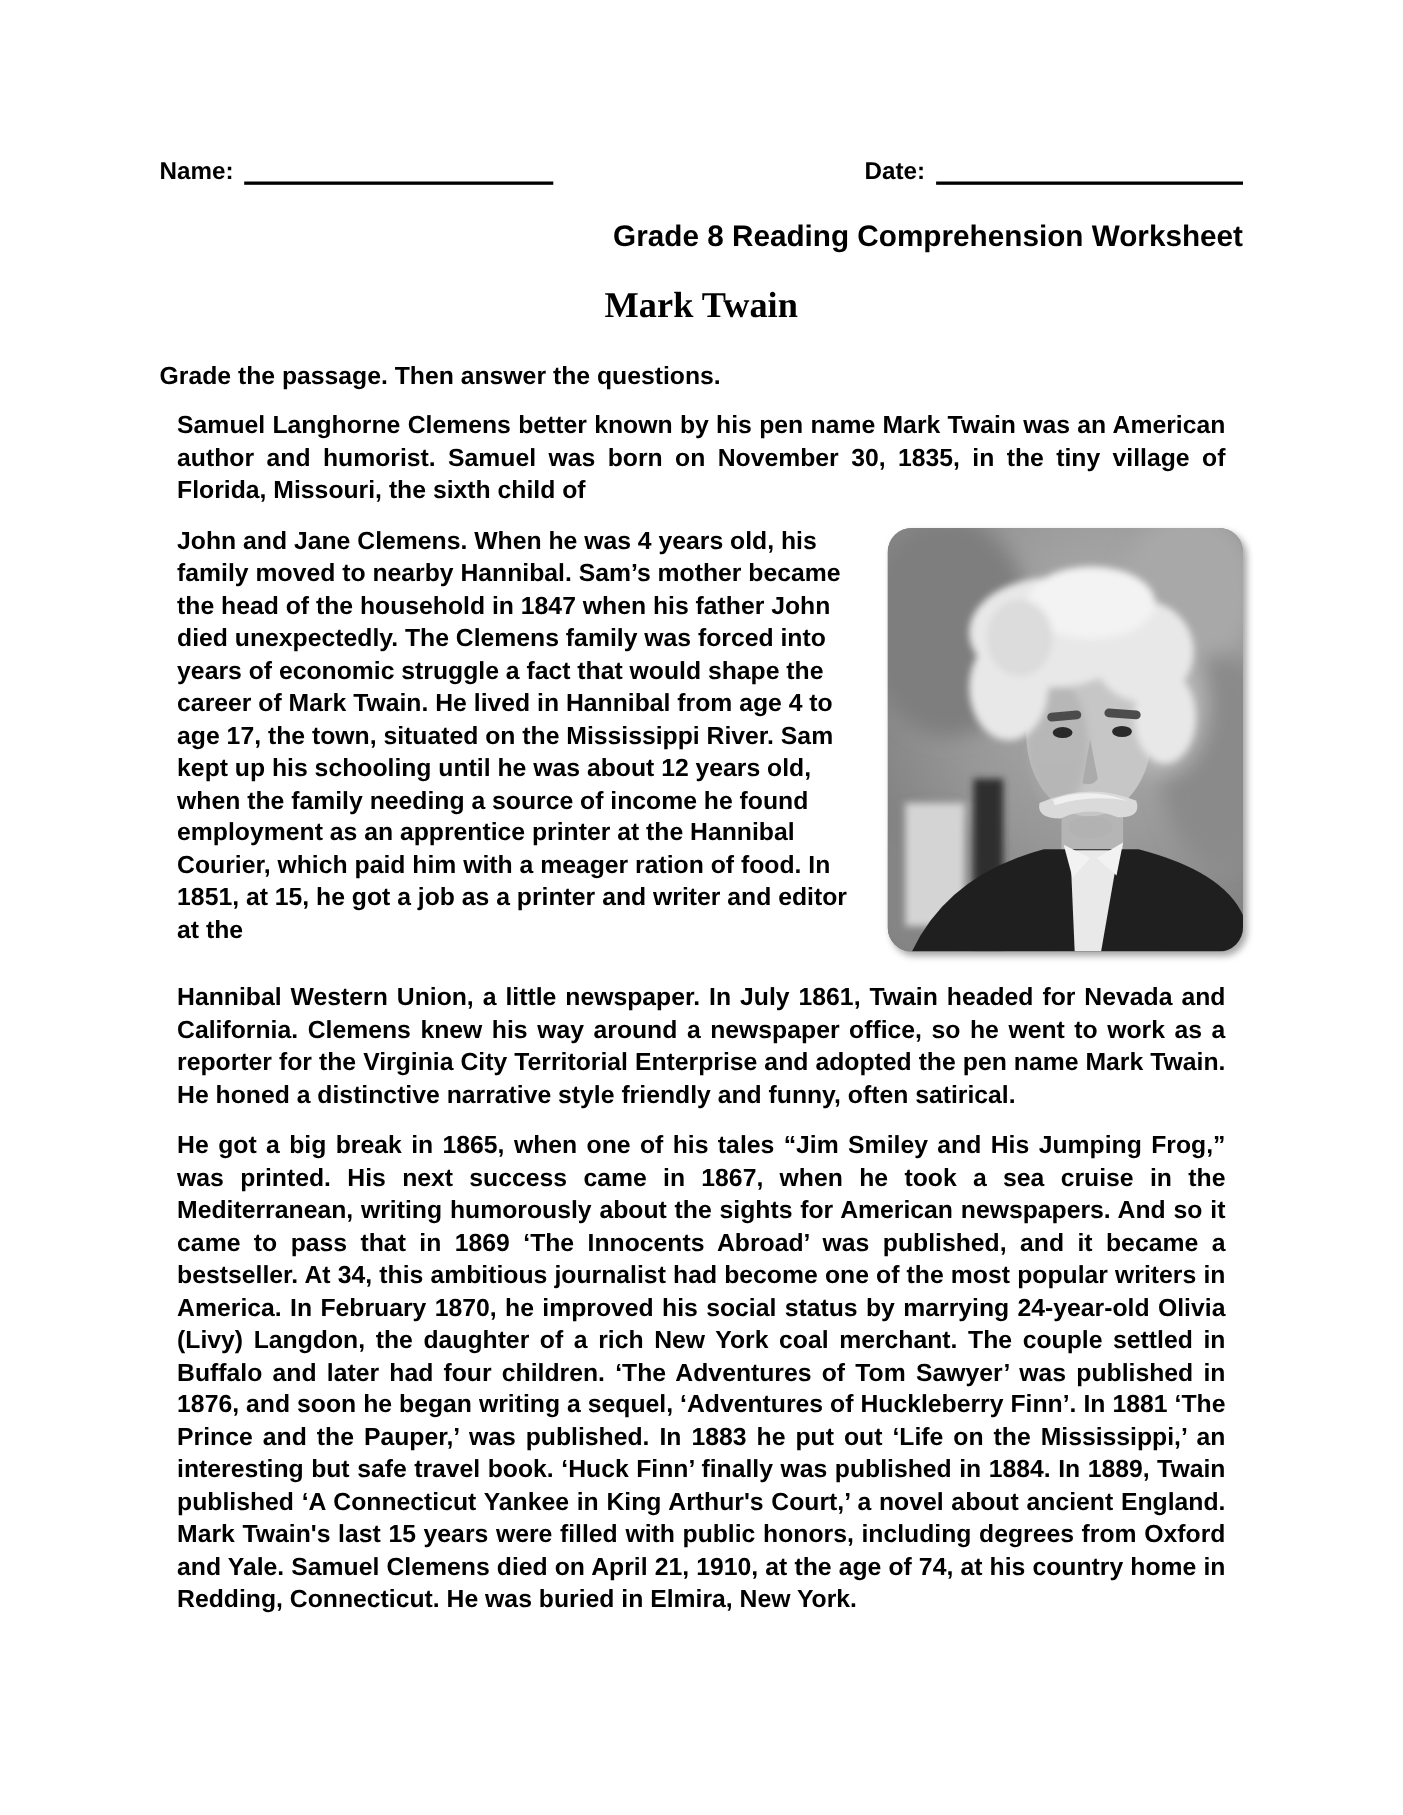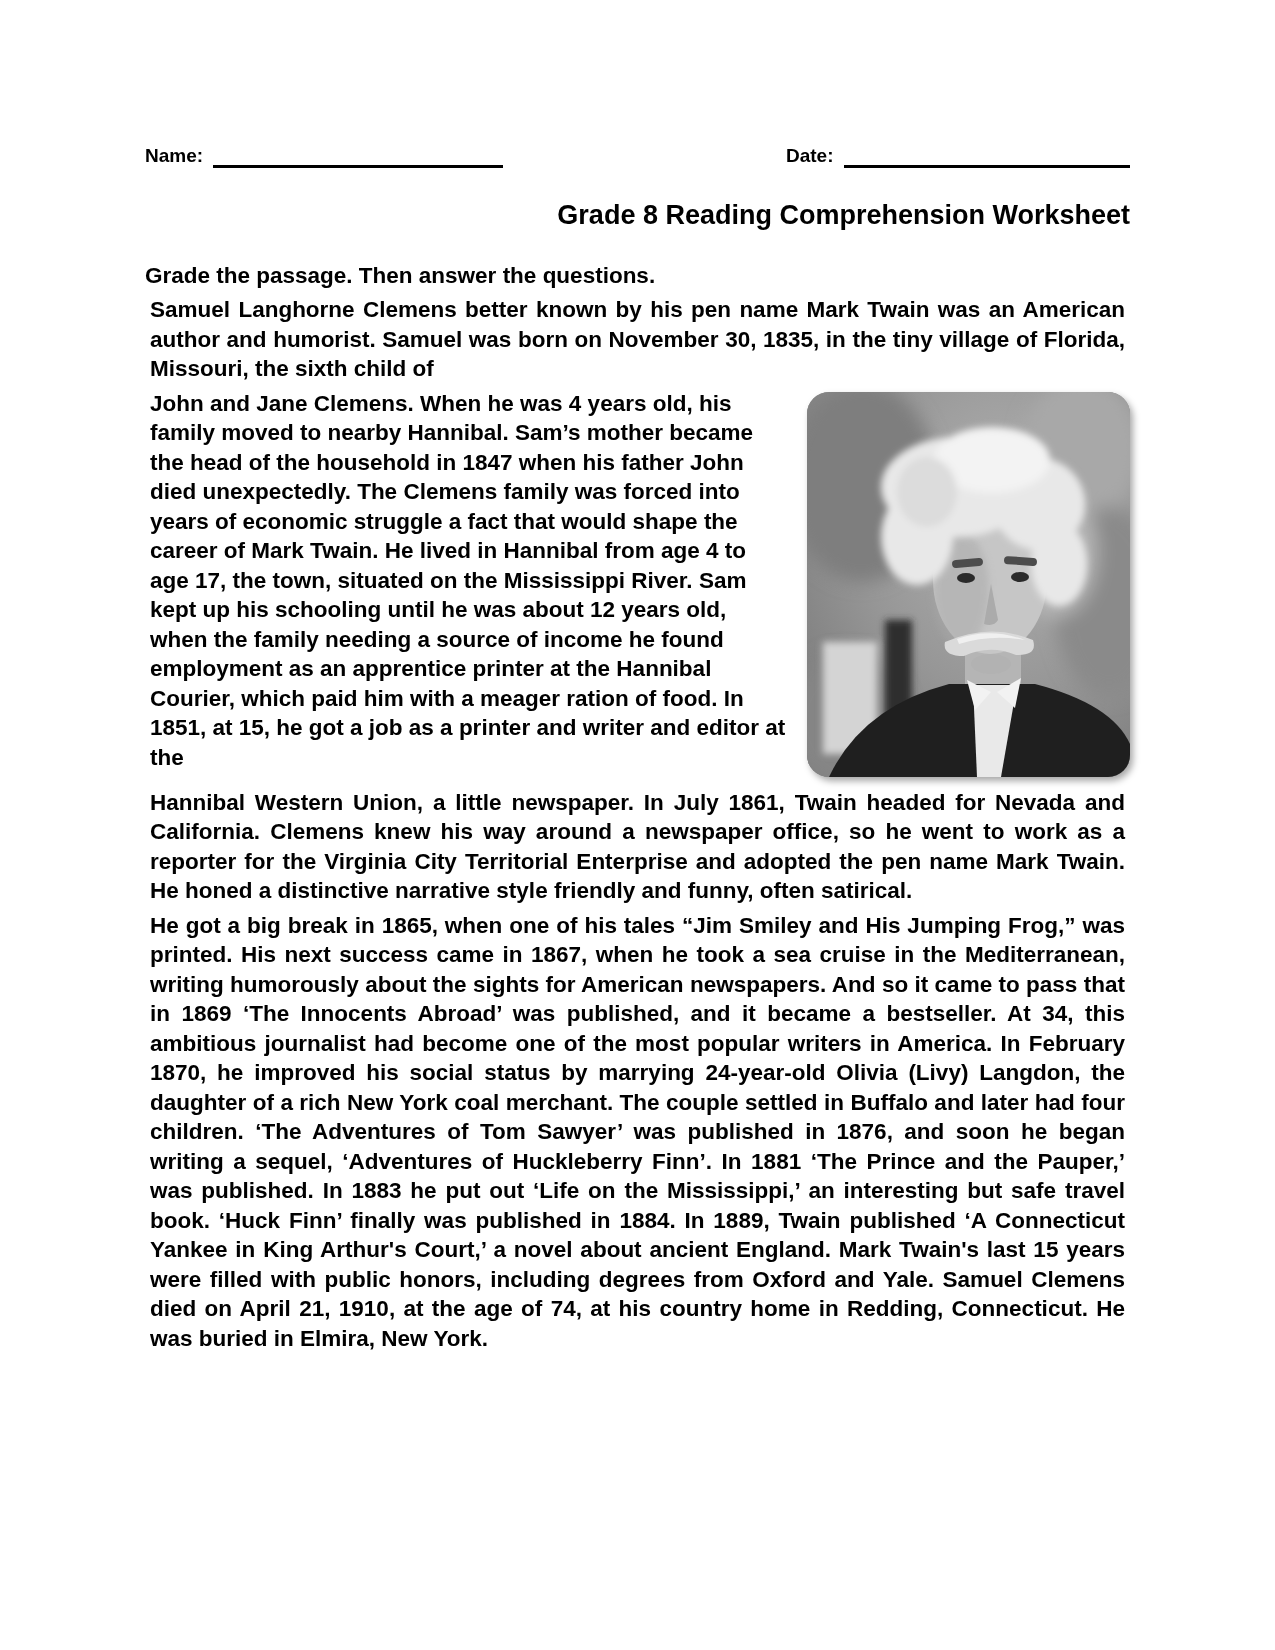--- a/index.html
+++ b/index.html
@@ -9,21 +9,21 @@
     width: 1275px;
     height: 1650px;
     background: #ffffff;
     color: #000000;
     font-family: "Liberation Sans", sans-serif;
     font-weight: bold;
     padding: 143px 145px 0 145px;
     overflow: hidden;
   }
   
-  .header-row { display: flex; align-items: flex-start; font-size: 19px; line-height: 25px; }
+  .header-row { display: flex; align-items: flex-start; font-size: 22px; line-height: 25px; }
   .field { display: flex; align-items: flex-end; }
   .field-name { width: 358px; }
   .field-date { width: 344px; margin-left: auto; }
   .field .label { white-space: nowrap; }
   .blank-line {
     flex: 1;
     border-bottom: 3px solid #000;
     height: 24px;
     margin-left: 10px;
   }
@@ -43,21 +43,21 @@
     text-align: center;
     font-weight: bold;
   }
   .instructions {
     margin: 30px 0 0 0;
     font-size: 22.5px;
     line-height: 29px;
   }
   
   .passage { margin-top: 4px; font-size: 22.5px; line-height: 29.5px; }
-  .passage p { margin: 5px; }
+  .passage p { margin: 16px; }
   .just { text-align: justify; }
   .wrapped { text-align: left; }
   .wrap-section::after { content: ""; display: block; clear: both; }
   .photo {
     float: right;
     width: 323px;
     height: 385px;
     margin: 3px 0 6px 18px;
     border-radius: 22px;
     overflow: hidden;
@@ -76,20 +76,21 @@
       <span class="label">Name:</span>
       <span class="blank-line"></span>
     </div>
     <div class="field field-date">
       <span class="label">Date:</span>
       <span class="blank-line"></span>
     </div>
   </div>
 
   <h1 class="title">Grade 8 Reading Comprehension Worksheet</h1>
+  <h2 class="subtitle">Mark Twain</h2>
   <p class="instructions">Grade the passage. Then answer the questions.</p>
 
   <div class="passage">
     <p class="just">Samuel Langhorne Clemens better known by his pen name Mark Twain was an American author and humorist.  Samuel was born on November 30, 1835, in the tiny village of Florida, Missouri, the sixth child of</p>
 
     <div class="wrap-section">
       <div class="photo">
         <svg viewBox="0 0 323 385" xmlns="http://www.w3.org/2000/svg">
           <defs>
             <filter id="soft" x="-40%" y="-40%" width="180%" height="180%">

